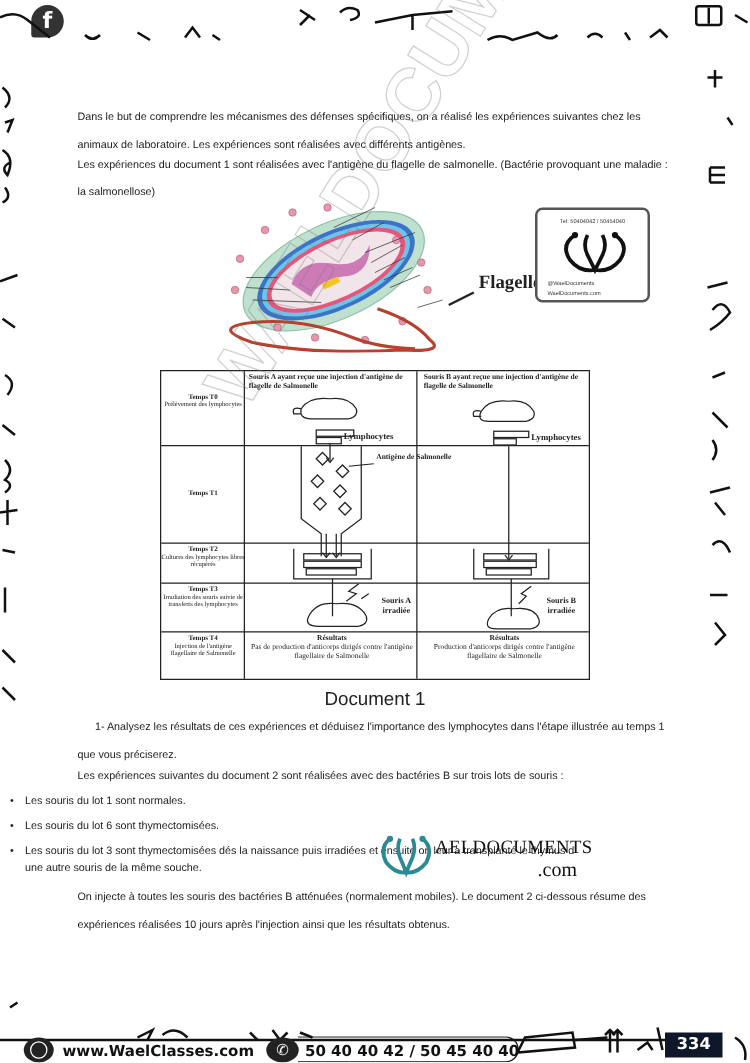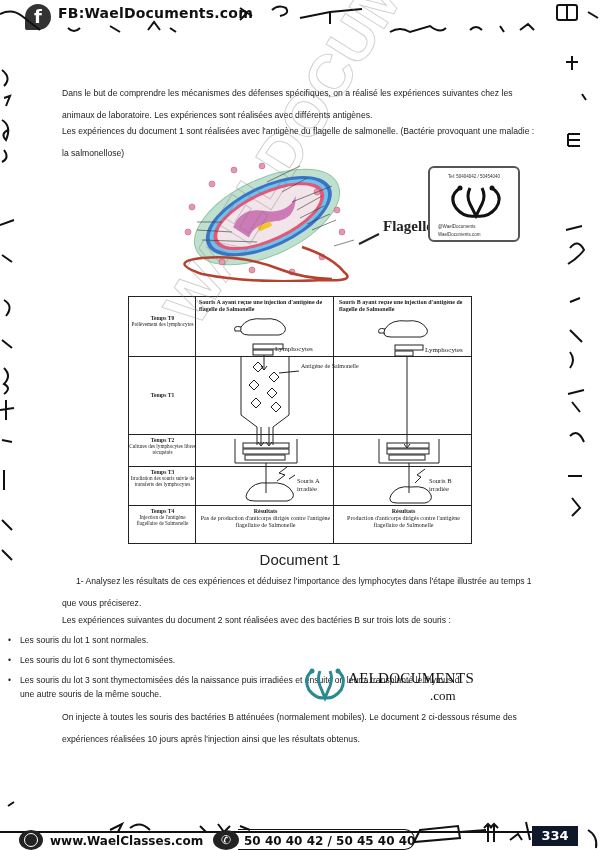--- a/index.html
+++ b/index.html
@@ -27,53 +27,52 @@
   .stamp-line { position: absolute; left: 8px; font-size: 4.5px; color: #333; }
 
   
   .exp-table { position: absolute; left: 128px; top: 296px; width: 344px; height: 248px; border: 1px solid #222; }
   .exp-table .col-left { position: absolute; left: 0; top: 0; width: 67px; height: 100%; border-right: 1px solid #222; }
   .exp-table .col-mid { position: absolute; left: 67px; top: 0; width: 138px; height: 100%; border-right: 1px solid #222; }
   .hline { position: absolute; left: 0; width: 100%; height: 1px; background: #222; }
   .row-label { position: absolute; left: 0; width: 67px; text-align: center; font-family: "Liberation Serif", serif; font-size: 5.2px; line-height: 6px; color: #222; }
   .row-label b { display: block; font-size: 5.6px; }
   .col-head { position: absolute; font-family: "Liberation Serif", serif; font-weight: bold; font-size: 6px; line-height: 7px; color: #222; }
-  .lbl { position: absolute; font-family: "Liberation Serif", serif; font-weight: normal; font-size: 7px; color: #222; white-space: nowrap; }
+  .lbl { position: absolute; font-family: "Liberation Serif", serif; font-weight: bold; font-size: 7px; color: #222; white-space: nowrap; text-align: center; }
   .result { position: absolute; text-align: center; font-family: "Liberation Serif", serif; font-size: 6px; line-height: 7px; color: #222; }
   .result b { display: block; }
 
   .doc-caption { position: absolute; left: 0; width: 600px; top: 551px; text-align: center; font-size: 15px; color: #222; }
 
   .bullet-list { position: absolute; left: 62px; width: 478px; }
   .bullet { position: absolute; left: 0; font-size: 8.6px; line-height: 14px; color: #222; }
   .bullet::before { content: "•"; position: absolute; left: -12px; }
 
   .wael-logo { position: absolute; left: 303px; top: 630px; width: 150px; height: 40px; margin-top: 36px; }
   .wael-text { position: absolute; left: 45px; top: 4px; font-family: "Liberation Serif", serif; font-size: 15px; color: #111; letter-spacing: 0.3px; }
-  .wael-com { position: absolute; left: 127px; top: 22px; font-family: "Liberation Serif", serif; font-size: 13px; color: #111; }
+  .wael-com { position: absolute; left: 127px; top: 22px; font-family: "Liberation Serif", serif; font-size: 16px; color: #111; }
 
   
   .watermark { position: absolute; left: 150px; top: 300px; font-family: "Liberation Sans", sans-serif; font-weight: bold; font-size: 60px; color: transparent; -webkit-text-stroke: 1px rgba(120,120,120,0.35); transform: rotate(-58deg); transform-origin: left top; white-space: nowrap; pointer-events: none; }
 
   
   .footer-line { position: absolute; left: 0; top: 831px; width: 560px; height: 1.5px; background: #111; }
   .globe-icon { position: absolute; left: 19px; top: 830px; width: 24px; height: 20px; border-radius: 50%; background: #222; }
   .globe-icon::before { content: ""; position: absolute; left: 5px; top: 3px; width: 12px; height: 12px; border: 1.5px solid #fff; border-radius: 50%; }
   .footer-site { position: absolute; left: 50px; top: 834px; font-weight: bold; font-size: 12px; color: #111; font-family: "DejaVu Sans", sans-serif; }
   .phone-icon { position: absolute; left: 213px; top: 830px; width: 26px; height: 20px; border-radius: 50%; background: #222; color: #fff; font-size: 12px; text-align: center; line-height: 20px; }
   .footer-phone { position: absolute; left: 244px; top: 834px; font-weight: bold; font-size: 12px; color: #111; font-family: "DejaVu Sans", sans-serif; }
   .phone-pill { position: absolute; left: 238px; top: 829px; width: 177px; height: 21px; border: 1.5px solid #111; border-left: none; border-radius: 0 12px 12px 0; }
   .page-num { position: absolute; left: 532px; top: 826px; width: 46px; height: 20px; background: #0f172a; color: #fff; font-weight: bold; font-size: 13px; text-align: center; line-height: 20px; font-family: "DejaVu Sans", sans-serif; }
 </style>
 </head>
 <body>
 
 <div class="header">
   <div class="fb-badge">f</div>
-  <div class="fb-text">FB:WaelDocuments.com</div>
   <div class="book-icon"></div>
 </div>
 
 <svg class="doodle" style="left:0;top:0;" width="600" height="60" viewBox="0 0 600 60">
   <path d="M0 14 Q12 8 22 16 L40 30"></path>
   <path d="M240 8 L252 16 M248 12 L240 20"></path>
   <path d="M272 10 Q278 4 286 8 Q290 14 280 16"></path>
   <path d="M300 18 L330 12 L362 9 M330 12 L330 24"></path>
   <path d="M68 28 Q74 34 80 28 M110 26 L120 32 M148 30 L154 22 L160 30 M170 28 L176 32"></path>
   <path d="M390 32 Q400 26 410 32 L430 26 Q440 34 446 28 M470 30 Q476 24 482 30 M500 26 L504 32 M520 30 L528 24 L534 30"></path>

